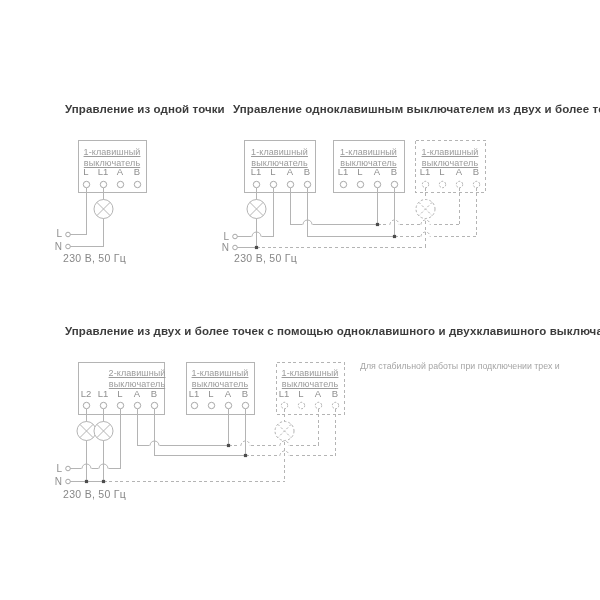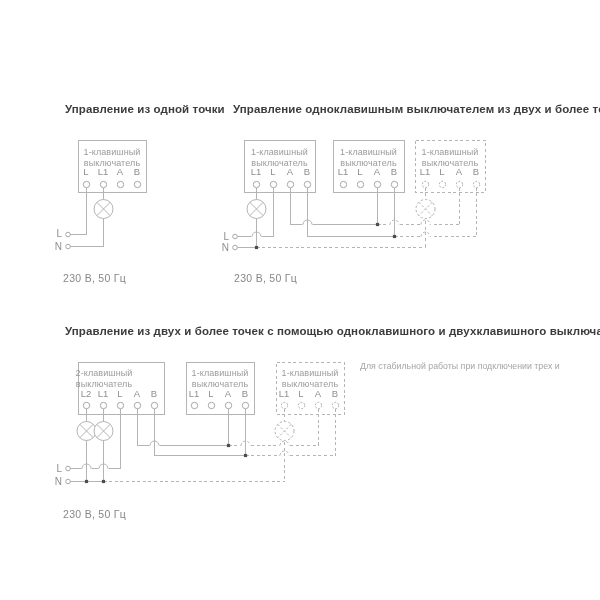--- a/index.html
+++ b/index.html
@@ -9,33 +9,32 @@
     position:relative;
   }
   #canvas{position:absolute;left:0;top:0;width:600px;height:600px;overflow:hidden;}
   #wires{position:absolute;left:0;top:0;}
   .title{
     position:absolute;font-weight:bold;font-size:11.5px;color:#3c3c3c;
     white-space:nowrap;letter-spacing:0.1px;
   }
   .bhead{
     position:absolute;text-align:center;font-size:9px;line-height:10.5px;
-    color:#9b9b9b;letter-spacing:0.1px;
+    color:#9b9b9b;letter-spacing:0.1px;text-decoration:underline;
   }
   .t-label{
     position:absolute;transform:translateX(-50%);font-size:9.5px;color:#8f8f8f;
     white-space:nowrap;
   }
   .pw{
     position:absolute;width:18px;text-align:right;font-size:10px;color:#8f8f8f;
   }
   .volt{
     position:absolute;font-size:10.5px;color:#878787;letter-spacing:0.3px;
     white-space:nowrap;
-    margin-top:20px;
   }
   .note{
     position:absolute;left:360px;top:361px;width:225px;font-size:8.8px;
     line-height:11px;color:#a5a5a5;
   }
 </style>
 </head>
 <body>
 
 <div id="canvas">
@@ -265,21 +264,21 @@
     <span class="t-label" style="left:442px;top:166px">L</span>
     <span class="t-label" style="left:459px;top:166px">A</span>
     <span class="t-label" style="left:476px;top:166px">B</span>
 
     <span class="pw" style="left:211px;top:231px">L</span>
     <span class="pw" style="left:211px;top:242px">N</span>
     <span class="volt" style="left:234px;top:252px">230 В, 50 Гц</span>
   </div>
 
   <div>
-    <div class="bhead" style="left:61px;top:368px;width:86px">
+    <div class="bhead" style="left:94px;top:368px;width:86px">
       <div>2-клавишный</div>
       <div>выключатель</div>
     </div>
     <span class="t-label" style="left:86px;top:388px">L2</span>
     <span class="t-label" style="left:103px;top:388px">L1</span>
     <span class="t-label" style="left:120px;top:388px">L</span>
     <span class="t-label" style="left:137px;top:388px">A</span>
     <span class="t-label" style="left:154px;top:388px">B</span>
 
     <div class="bhead" style="left:186px;top:368px;width:68px">

